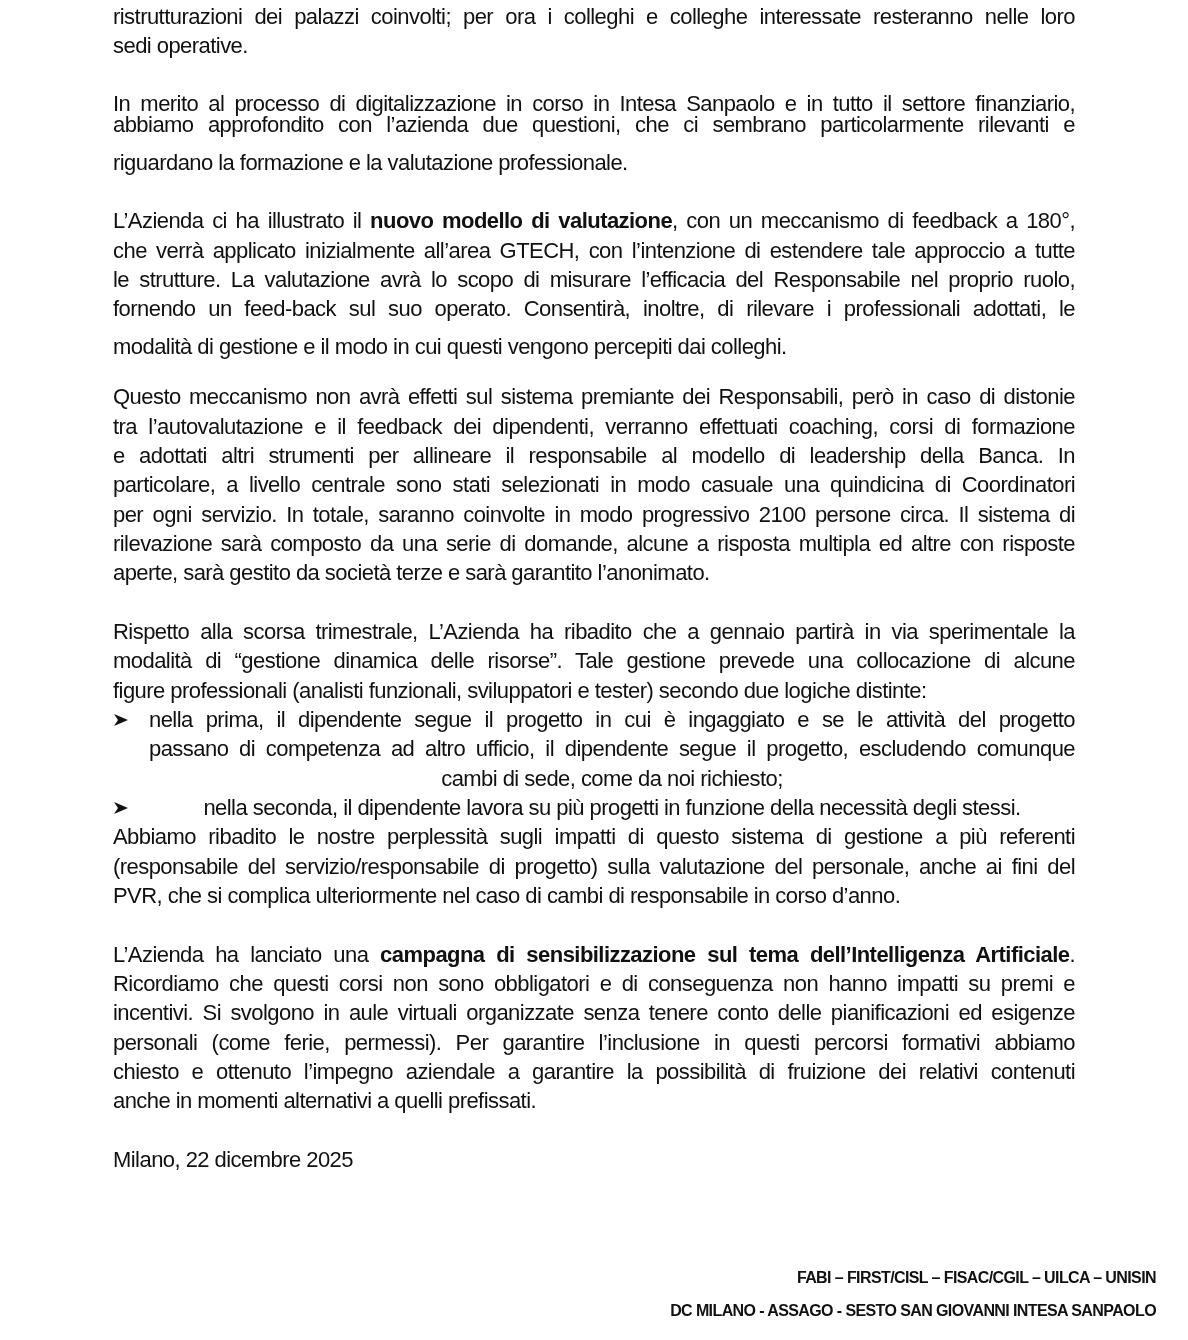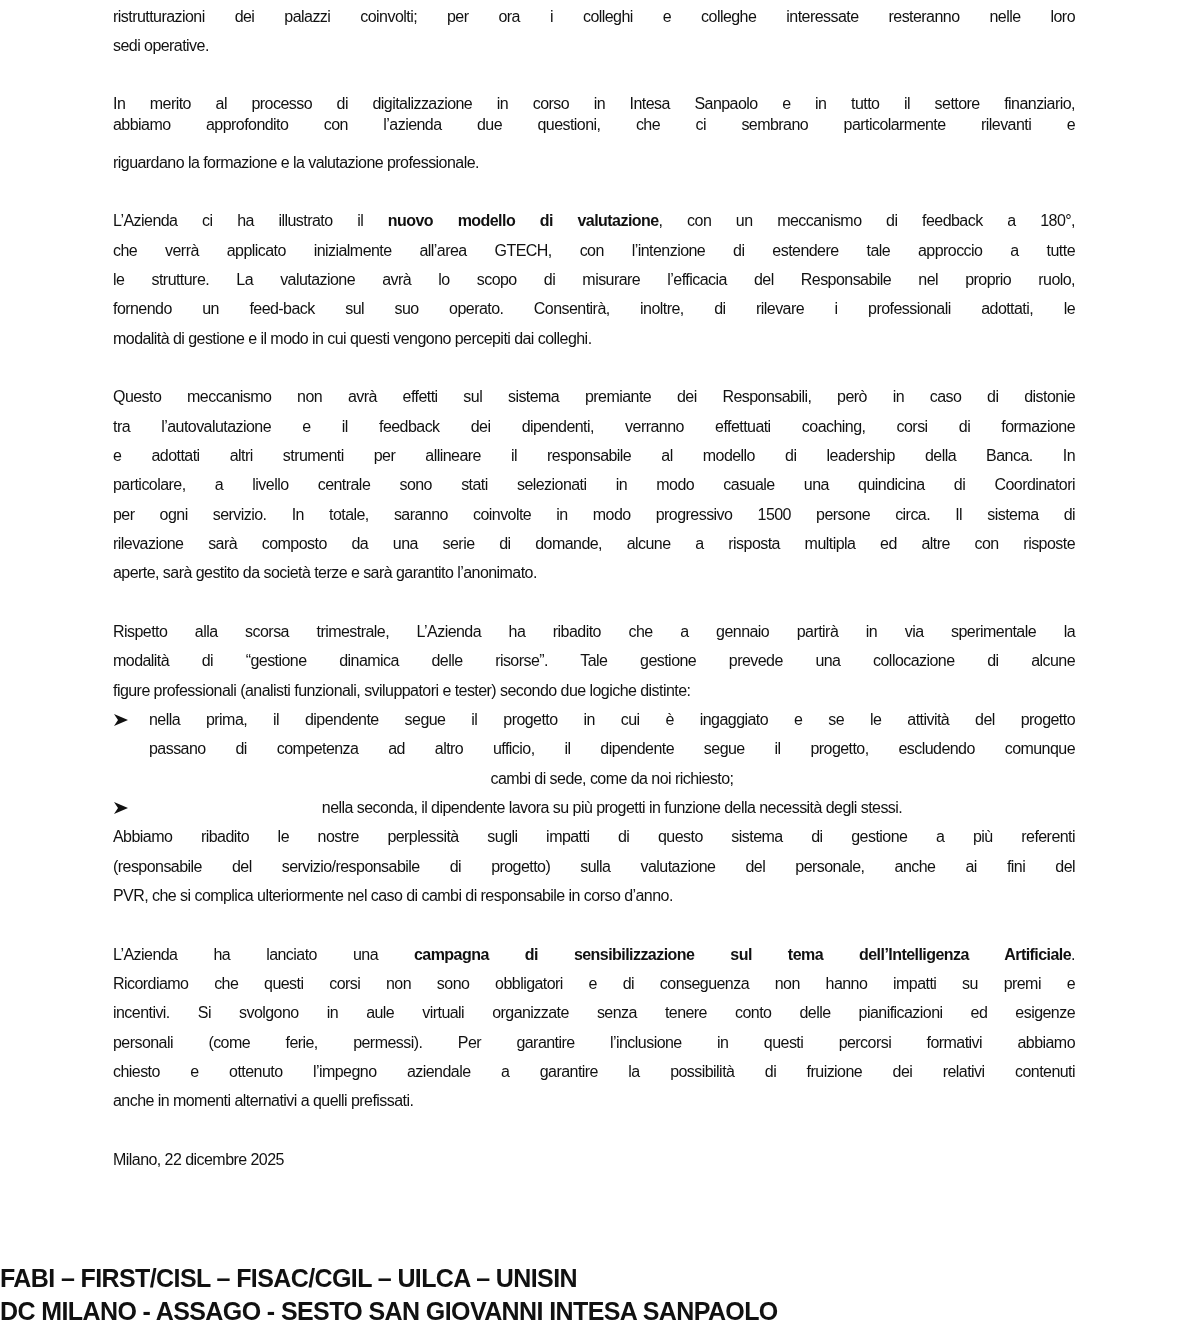--- a/index.html
+++ b/index.html
@@ -1,53 +1,53 @@
 <!DOCTYPE html>
 <html><head>
 <meta charset="utf-8">
 <style>
   html, body { margin: 0; padding: 0; background: #ffffff; }
   body { width: 1188px; height: 1340px; overflow: hidden; position: relative;
          font-family: "Liberation Sans", sans-serif; color: #111111; }
   .page { position: absolute; left: 113px; top: 0; width: 962px; }
-  .line { position: absolute; left: 0; width: 962px; font-size: 16px; line-height: 29.4px;
+  .line { position: absolute; left: 0; width: 962px; font-size: 22px; line-height: 29.4px;
           white-space: nowrap; letter-spacing: -0.55px; word-spacing: 0px; }
   .line.j { text-align-last: justify; text-align: justify; white-space: normal; }
   .line b { font-weight: bold; }
   .bullet-line { left: 36px; width: 926px; text-align: center; }
   .bullet-icon { position: absolute; left: 0px; font-size: 18px; line-height: 29.4px; }
   .right { text-align: left; }
-  .footer { position: absolute; left: 0; width: 1156px; text-align: left; font-weight: bold;
-            font-size: 25px; line-height: 30px; letter-spacing: -0.6px; }
+  .footer { position: absolute; left: 0; width: 1156px; text-align: right; font-weight: bold;
+            font-size: 16px; line-height: 30px; letter-spacing: -0.6px; }
 </style>
 </head>
 <body>
 
 <div class="page">
 
   <div class="line j" style="top:2px">ristrutturazioni dei palazzi coinvolti; per ora i colleghi e colleghe interessate resteranno nelle loro</div>
   <div class="line" style="top:31px">sedi operative.</div>
 
   <div class="line j" style="top:89px">In merito al processo di digitalizzazione in corso in Intesa Sanpaolo e in tutto il settore finanziario,</div>
   <div class="line j" style="top:110px">abbiamo approfondito con l’azienda due questioni, che ci sembrano particolarmente rilevanti e</div>
   <div class="line" style="top:148px">riguardano la formazione e la valutazione professionale.</div>
 
   <div class="line j" style="top:206px">
     <span>L’Azienda ci ha illustrato il </span><b>nuovo modello di valutazione</b><span>, con un meccanismo di feedback a 180°,</span>
   </div>
   <div class="line j" style="top:236px">che verrà applicato inizialmente all’area GTECH, con l’intenzione di estendere tale approccio a tutte</div>
   <div class="line j" style="top:265px">le strutture. La valutazione avrà lo scopo di misurare l’efficacia del Responsabile nel proprio ruolo,</div>
   <div class="line j" style="top:294px">fornendo un feed-back sul suo operato. Consentirà, inoltre, di rilevare i professionali adottati, le</div>
-  <div class="line" style="top:324px">modalità di gestione e il modo in cui questi vengono percepiti dai colleghi.</div>
+  <div class="line" style="top:332px">modalità di gestione e il modo in cui questi vengono percepiti dai colleghi.</div>
 
   <div class="line j" style="top:382px">Questo meccanismo non avrà effetti sul sistema premiante dei Responsabili, però in caso di distonie</div>
   <div class="line j" style="top:412px">tra l’autovalutazione e il feedback dei dipendenti, verranno effettuati coaching, corsi di formazione</div>
   <div class="line j" style="top:441px">e adottati altri strumenti per allineare il responsabile al modello di leadership della Banca.   In</div>
   <div class="line j" style="top:470px">particolare, a livello centrale sono stati selezionati in modo casuale una quindicina di Coordinatori</div>
-  <div class="line j" style="top:500px">per ogni servizio. In totale, saranno coinvolte in modo progressivo 1500 persone circa. Il sistema di</div>
+  <div class="line j" style="top:500px">per ogni servizio. In totale, saranno coinvolte in modo progressivo 2100 persone circa. Il sistema di</div>
   <div class="line j" style="top:529px">rilevazione sarà composto da una serie di domande, alcune a risposta multipla ed altre con risposte</div>
   <div class="line" style="top:558px">aperte, sarà gestito da società terze e sarà garantito l’anonimato.</div>
 
   <div class="line j" style="top:617px">Rispetto alla scorsa trimestrale, L’Azienda ha ribadito che a gennaio partirà in via sperimentale la</div>
   <div class="line j" style="top:646px">modalità di “gestione dinamica delle risorse”. Tale gestione prevede una collocazione di alcune</div>
   <div class="line" style="top:676px">figure professionali (analisti funzionali, sviluppatori e tester) secondo due logiche distinte:</div>
 
   <span class="bullet-icon" style="top:705px">
     <svg width="16" height="14" viewBox="0 0 16 14" style="vertical-align:middle">
         <path d="M1 1 L15 7 L1 13 L5 7 Z" fill="#111"></path>

